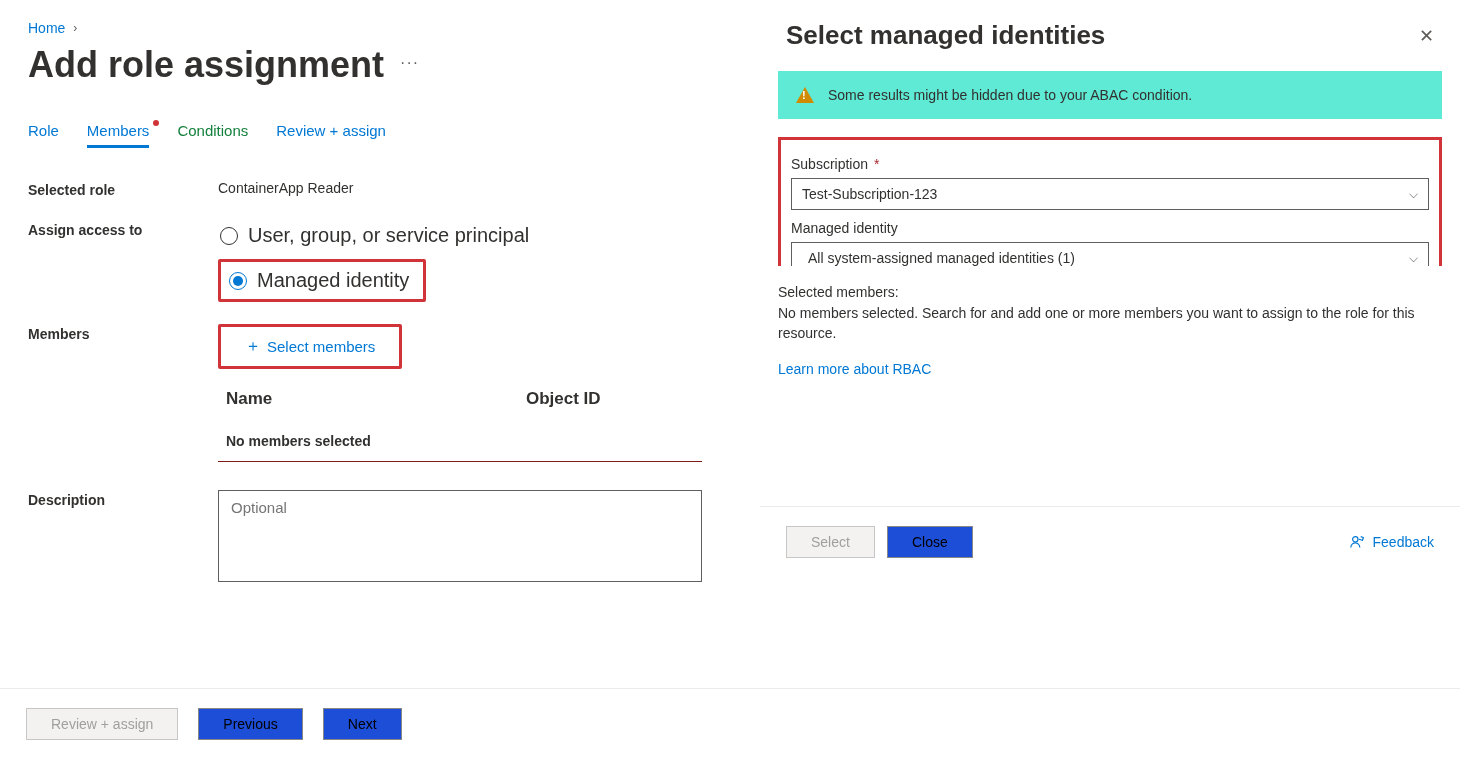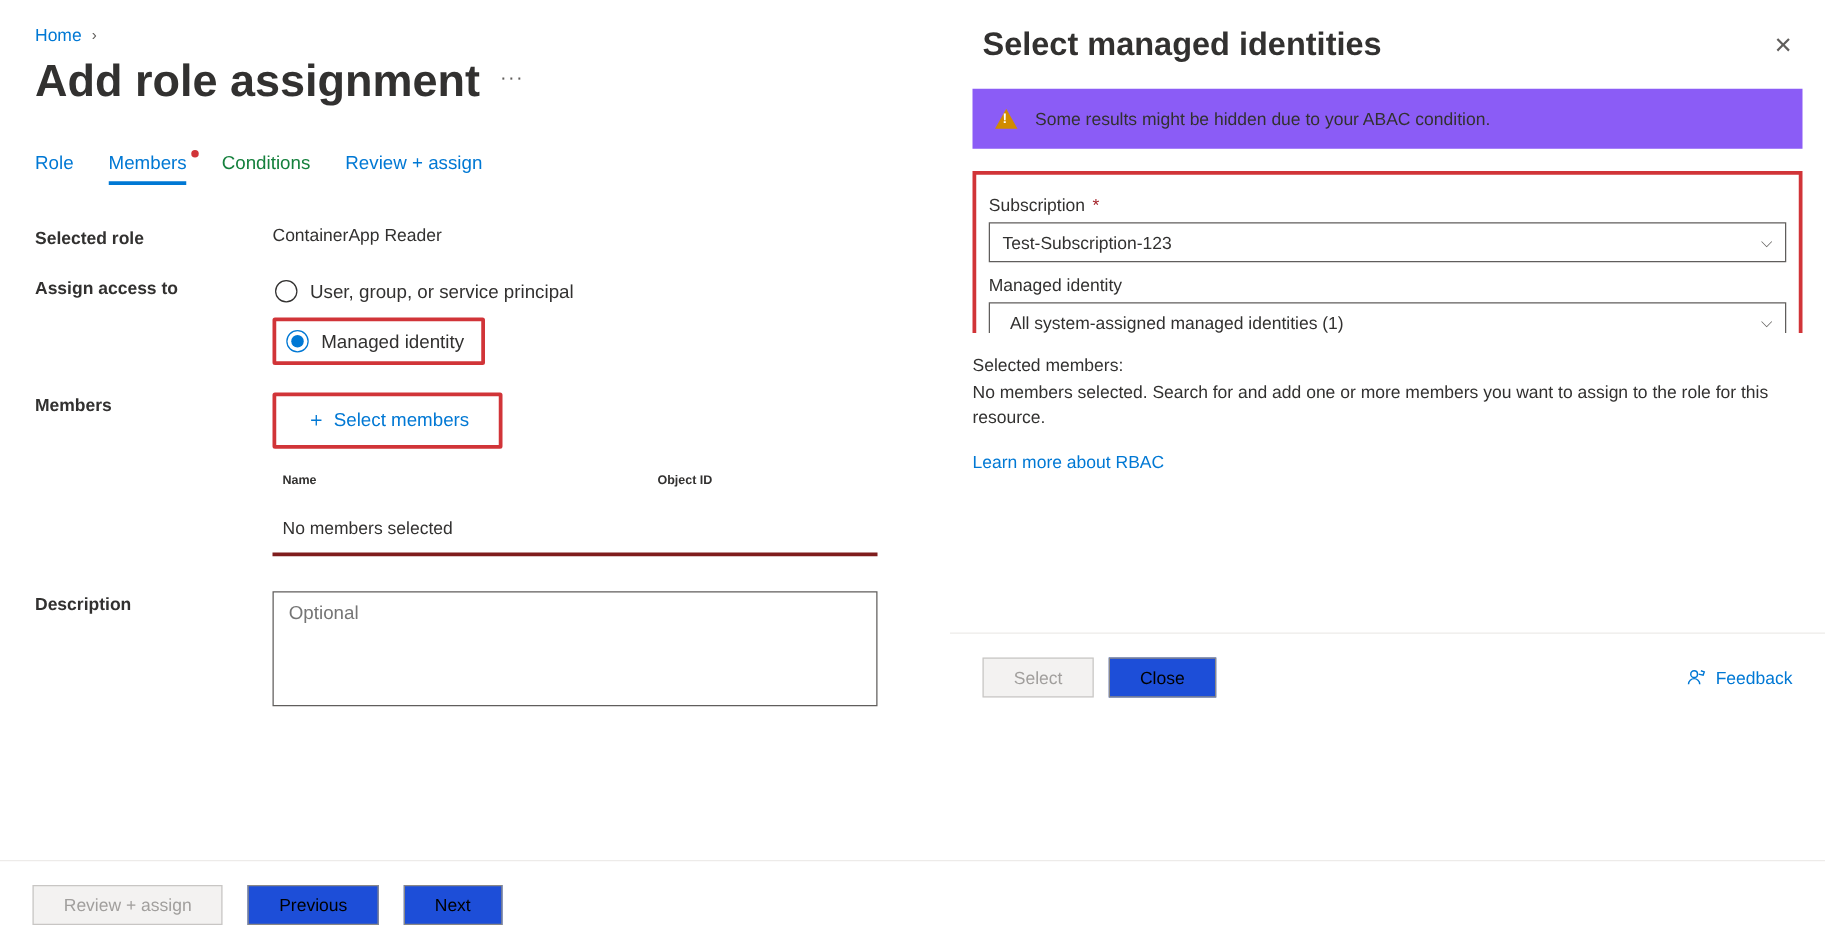--- a/index.html
+++ b/index.html
@@ -18,45 +18,45 @@
   .tab { font-size: 15px; padding-bottom: 6px; color: #15803d; cursor: pointer; position: relative; }
   .tab.link { color: #0078d4; }
   .tab.active { color: #0078d4; border-bottom: 3px solid #0078d4; font-weight: 400; }
   .tab .dot { position: absolute; top: -2px; right: -10px; width: 6px; height: 6px; background: #d13438; border-radius: 50%; }
   
   .form-row { display: flex; margin-bottom: 22px; align-items: flex-start; }
   .form-label { width: 190px; font-weight: 600; font-size: 14px; padding-top: 2px; flex-shrink: 0; }
   .form-val { flex: 1; font-size: 14px; }
   
   .radios { display: flex; flex-direction: column; gap: 8px; }
-  .radio-opt { display: flex; align-items: center; gap: 10px; font-size: 15px; padding: 4px 10px 4px 2px; }
+  .radio-opt { display: flex; align-items: center; gap: 10px; font-size: 20px; padding: 4px 10px 4px 2px; }
   .radio-circ { width: 18px; height: 18px; border: 1px solid #323130; border-radius: 50%; display: inline-flex; align-items: center; justify-content: center; }
   .radio-circ.sel { border-color: #0078d4; }
   .radio-circ.sel::after { content: ""; width: 10px; height: 10px; background: #0078d4; border-radius: 50%; }
   
   .redbox { border: 3px solid #d13438; border-radius: 2px; padding: 3px 8px; display: inline-flex; align-items: center; }
   
   .select-members { color: #0078d4; font-size: 15px; display: inline-flex; align-items: center; gap: 6px; padding: 6px 16px; }
   .plus { font-size: 16px; font-weight: 300; }
-  .members-header { display: flex; padding: 12px 8px; font-weight: 600; font-size: 10px; }
+  .members-header { display: flex; padding: 12px 8px; font-weight: 600; font-size: 17px; }
   .members-header .col1 { width: 300px; }
-  .members-row { padding: 12px 8px; border-bottom: 3px solid #7f1d1d; font-size: 14px; }
+  .members-row { padding: 12px 8px; border-bottom: 1px solid #7f1d1d; font-size: 14px; font-weight: bold; }
   
   .desc-area { width: 100%; height: 92px; border: 1px solid #605e5c; padding: 8px 12px; font-size: 15px; color: #605e5c; font-family: inherit; resize: none; }
   
   .footer { position: absolute; bottom: 0; left: 0; right: 0; height: 70px; border-top: 1px solid #edebe9; display: flex; align-items: center; padding: 0 26px; gap: 20px; background: #fff; }
   .btn { height: 32px; padding: 0 24px; border: 1px solid #8a8886; background: #1d4ed8; font-size: 14px; cursor: pointer; font-family: inherit; }
   .btn.disabled { background: #f3f2f1; color: #a19f9d; border-color: #c8c6c4; cursor: not-allowed; }
   
   .panel { position: absolute; top: 0; right: 0; width: 700px; height: 576px; background: #fff; display: flex; flex-direction: column; }
   .panel-header { display: flex; justify-content: space-between; align-items: center; padding: 20px 26px 12px 26px; }
   .panel-title { font-size: 26px; font-weight: 600; }
   .close-x { font-size: 18px; color: #605e5c; cursor: pointer; font-weight: 300; }
   
-  .warning { background: #8b5cf6; margin: 8px 18px 18px 18px; padding: 16px 18px; display: flex; align-items: center; gap: 14px; font-size: 14px; }
+  .warning { background: #5eead4; margin: 8px 18px 18px 18px; padding: 16px 18px; display: flex; align-items: center; gap: 14px; font-size: 14px; }
   .warn-icon { width: 0; height: 0; border-left: 9px solid transparent; border-right: 9px solid transparent; border-bottom: 16px solid #d18b00; position: relative; }
   .warn-icon::after { content: "!"; position: absolute; left: -3px; top: 2px; color: #fff; font-size: 11px; font-weight: bold; }
   
   .panel-body { flex: 1; padding: 0 18px; overflow: auto; }
   .panel-redbox { border: 3px solid #d13438; padding: 10px 10px 18px 10px; }
   
   .field-label { font-size: 14px; margin-bottom: 6px; margin-top: 6px; display: flex; align-items: center; gap: 6px; }
   .req { color: #a4262c; }
   .info-icon { width: 13px; height: 13px; border: 1px solid #605e5c; border-radius: 50%; display: inline-flex; align-items: center; justify-content: center; font-size: 9px; font-style: italic; color: #605e5c; }
   

